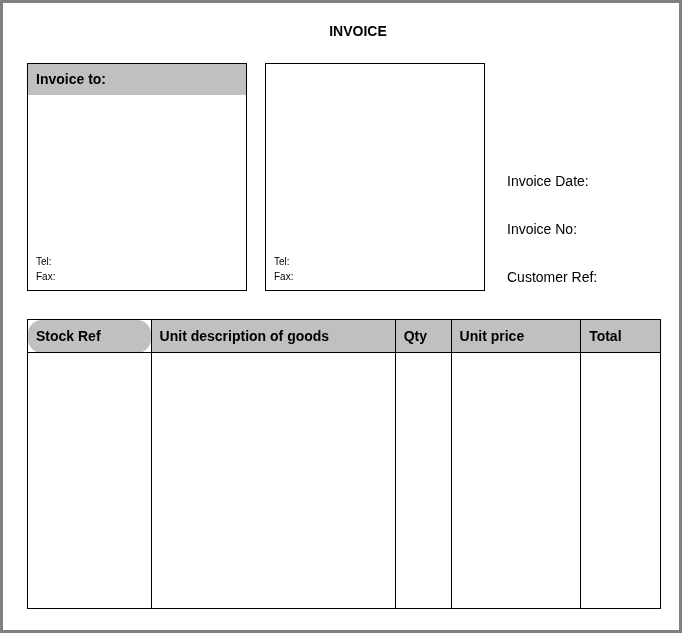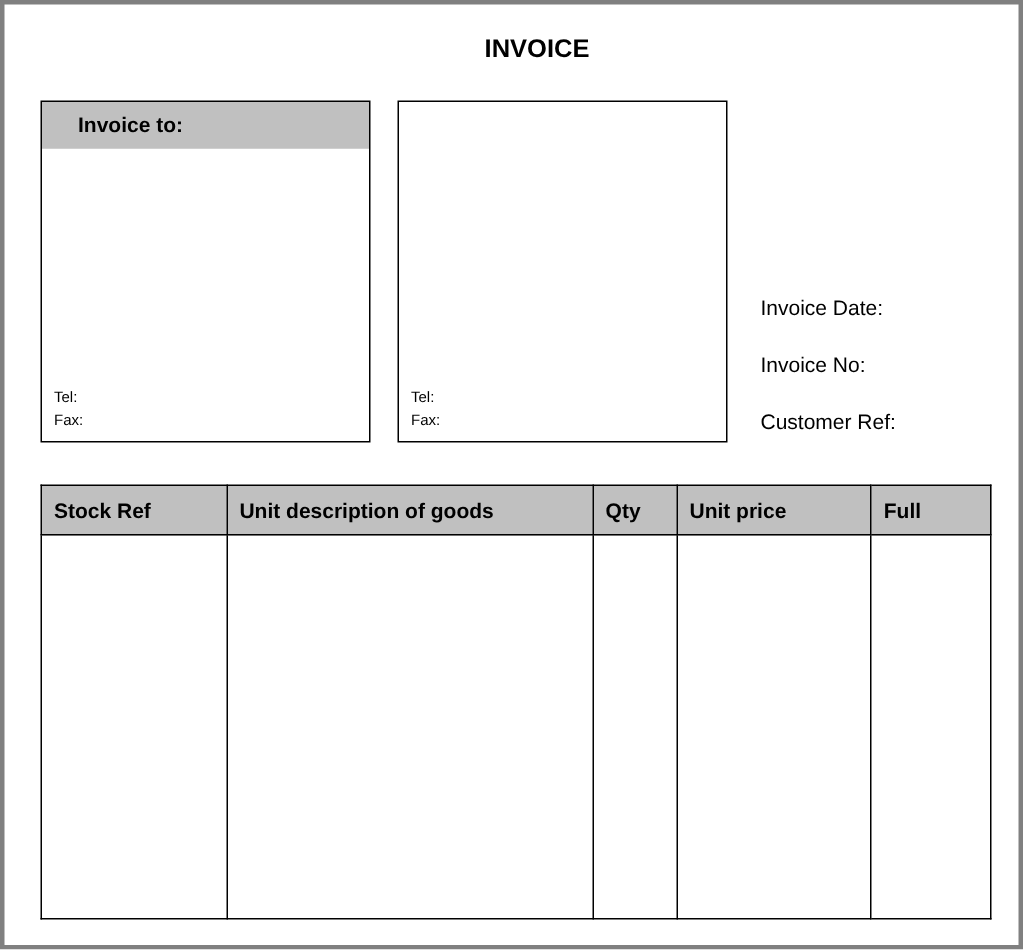--- a/index.html
+++ b/index.html
@@ -12,56 +12,56 @@
     .outer {
       border: 3px solid #808080;
       width: 682px;
       height: 633px;
       padding: 20px 20px 20px 24px;
       background: #fff;
     }
     .title {
       text-align: center;
       font-weight: bold;
-      font-size: 17px;
+      font-size: 14px;
       margin-bottom: 24px;
       margin-left: 30px;
     }
     .top-row {
       display: flex;
       gap: 18px;
       margin-bottom: 28px;
     }
     .address-box {
       border: 1px solid #000;
       width: 220px;
       height: 228px;
       display: flex;
       flex-direction: column;
     }
     .address-header {
       background: #c0c0c0;
       font-weight: bold;
       font-size: 14px;
-      padding: 7px 24px;
+      padding: 7px 8px;
       border-bottom: 1px solid #c0c0c0;
     }
     .address-body {
       flex: 1;
     }
     .address-footer {
       font-size: 10px;
       padding: 4px 8px 6px 8px;
       line-height: 1.5;
     }
     .meta-col {
       display: flex;
       flex-direction: column;
       justify-content: flex-end;
-      gap: 22px;
+      gap: 32px;
       padding-bottom: 6px;
       padding-left: 4px;
       font-size: 14px;
     }
     .items-table {
       border-collapse: collapse;
       width: 634px;
     }
     .items-table th {
       background: #c0c0c0;
@@ -70,21 +70,21 @@
       font-size: 14px;
       text-align: left;
       padding: 8px 8px;
     }
     .items-table td {
       border: 1px solid #000;
       height: 256px;
       vertical-align: top;
       padding: 4px;
     }
-    .col-stock { width: 124px; }
+    .col-stock { width: 124px; border-radius: 14px; }
     .col-desc { width: 245px; }
     .col-qty { width: 56px; }
     .col-unit { width: 130px; }
     .col-total { width: 80px; }
   </style>
 </head>
 <body>
 
 <div class="outer">
   <div class="title">INVOICE</div>
@@ -116,21 +116,21 @@
 
   </div>
 
   <table class="items-table">
     <thead>
       <tr>
         <th class="col-stock">Stock Ref</th>
         <th class="col-desc">Unit description of goods</th>
         <th class="col-qty">Qty</th>
         <th class="col-unit">Unit price</th>
-        <th class="col-total">Full</th>
+        <th class="col-total">Total</th>
       </tr>
     </thead>
     <tbody>
       <tr>
         <td></td>
         <td></td>
         <td></td>
         <td></td>
         <td></td>
       </tr>

